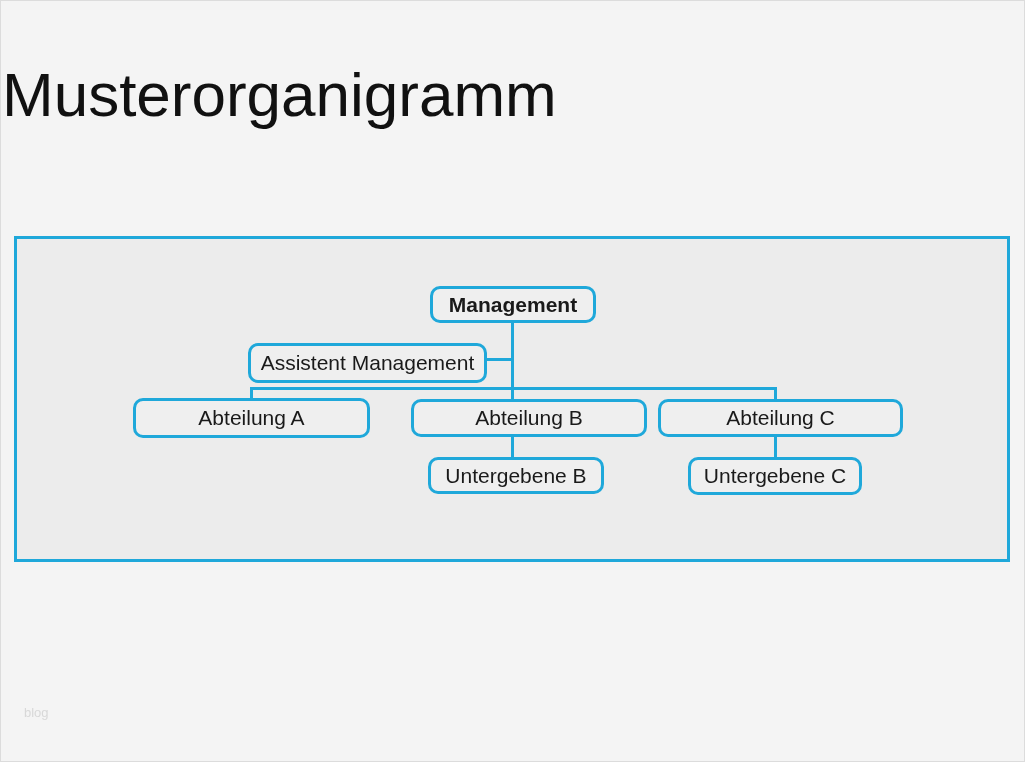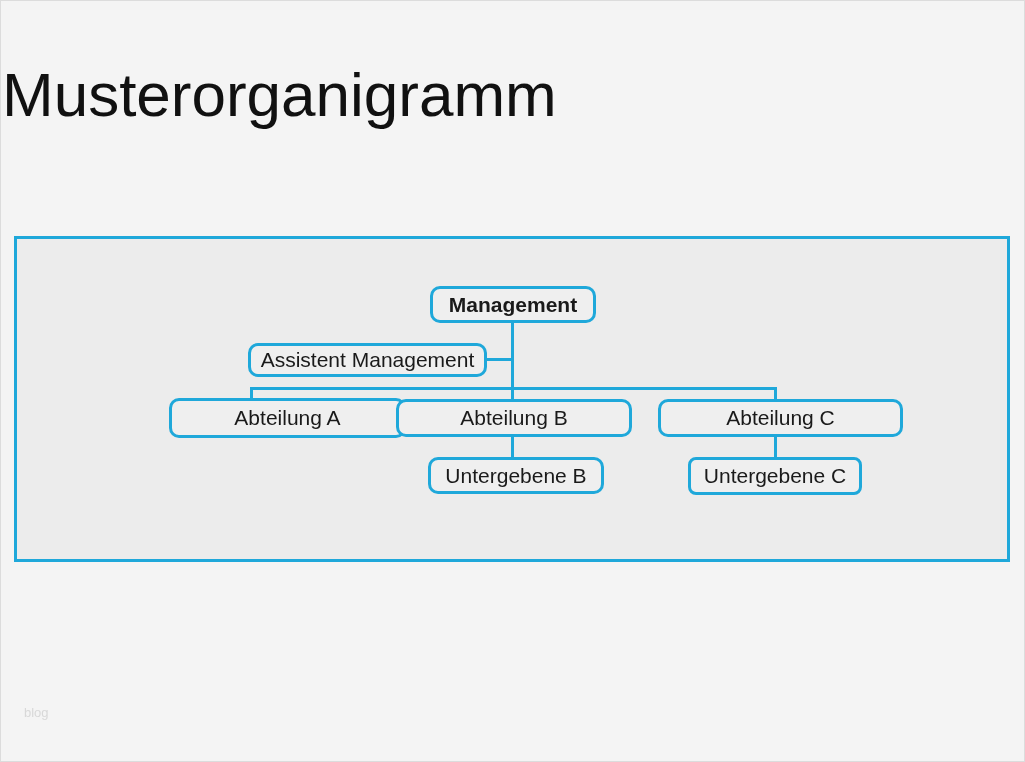--- a/index.html
+++ b/index.html
@@ -56,26 +56,26 @@
     align-items:center;
     justify-content:center;
     background:var(--node-bg);
     border:3px solid var(--accent);
     border-radius:10px;
     font-size:21px;
     color:var(--node-text);
     white-space:nowrap;
   }
   .node.management {left:413px; top:47px;  width:166px; height:37px; font-weight:700;}
-  .node.assistant  {left:231px; top:104px; width:239px; height:34px;}
-  .node.dept-a     {left:116px; top:159px; width:237px; height:40px;margin-left:36px;}
-  .node.dept-b     {left:379px; top:160px; width:236px; height:38px;}
+  .node.assistant  {left:231px; top:104px; width:239px; height:40px;}
+  .node.dept-a     {left:116px; top:159px; width:237px; height:40px;}
+  .node.dept-b     {left:394px; top:160px; width:236px; height:38px;}
   .node.dept-c     {left:641px; top:160px; width:245px; height:38px;}
   .node.sub-b      {left:411px; top:218px; width:176px; height:37px;}
-  .node.sub-c      {left:671px; top:218px; width:174px; height:38px;border-radius:8px;}
+  .node.sub-c      {left:671px; top:218px; width:174px; height:38px;}
   .watermark{
     position:absolute;
     left:24px; top:705px;
     font-size:13px;
     color:var(--watermark-text);
   }
 </style>
 </head>
 <body>
 

